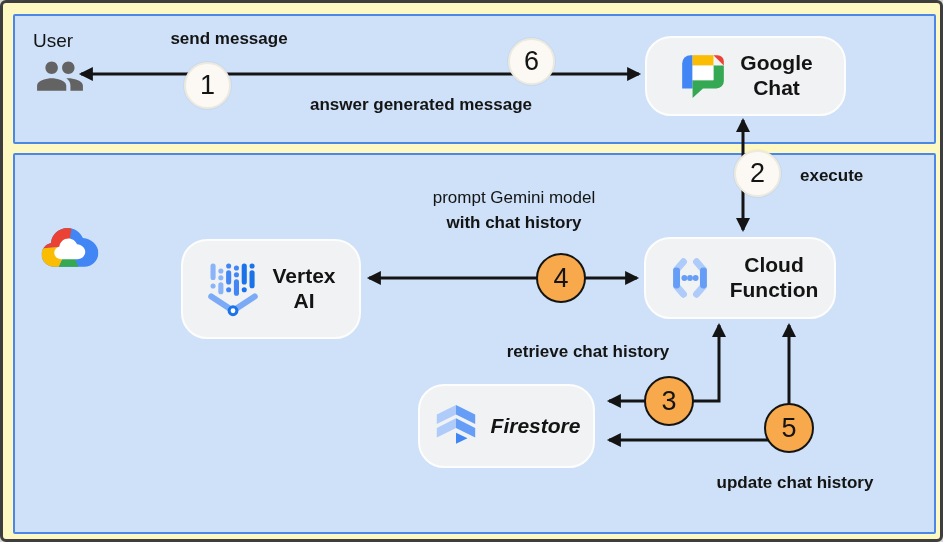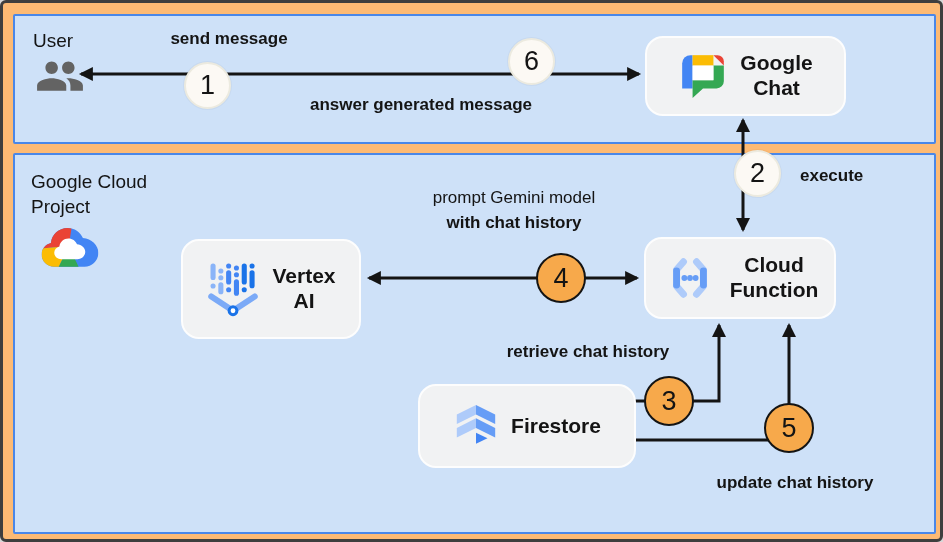--- a/index.html
+++ b/index.html
@@ -1,30 +1,30 @@
 <!DOCTYPE html>
 <html><head>
 <meta charset="utf-8">
 <style>
   html,body{margin:0;padding:0;background:#d8d8d8;}
   body{font-family:"Liberation Sans", sans-serif;color:#141414;}
   .stage{
     position:relative;width:943px;height:542px;box-sizing:border-box;
-    background:#fdba74;border:3px solid #3e3e3e;border-radius:6px;overflow:hidden;
+    background:#fef9c3;border:3px solid #3e3e3e;border-radius:6px;overflow:hidden;
   }
   .zone{
     position:absolute;box-sizing:border-box;
     background:#cee1f8;border:2px solid #4a87e8;border-radius:2px;
   }
   .zone-title{
     position:absolute;font-size:19px;font-weight:400;line-height:1.32;color:#141414;
   }
   .node{
     position:absolute;box-sizing:border-box;
-    background:#f1f2f3;border:2px solid #fdfdfd;border-radius:18px;
+    background:#f1f2f3;border:2px solid #fdfdfd;border-radius:26px;
     display:flex;align-items:center;justify-content:center;gap:12px;
     z-index:3;
   }
   .node-label{font-weight:700;font-size:21px;line-height:1.18;text-align:center;color:#141414;}
   .node-label .line{display:block;}
   .nicon{display:flex;align-items:center;justify-content:center;flex:0 0 auto;}
   .arrows{position:absolute;left:0;top:0;z-index:2;pointer-events:none;}
   .step{
     position:absolute;box-sizing:border-box;border-radius:50%;
     display:flex;align-items:center;justify-content:center;
@@ -41,24 +41,20 @@
 </style>
 </head>
 <body>
 
 <div class="stage">
 
   <div class="zone" style="left:10px;top:11px;width:923px;height:130px;"></div>
   <div class="zone" style="left:10px;top:150px;width:923px;height:381px;"></div>
 
   <div class="zone-title" style="left:30px;top:25px;">User</div>
-  <div class="zone-title" style="left:28px;top:166px;">
-    <span class="line" style="display:block;">Google Cloud</span>
-    <span class="line" style="display:block;">Project</span>
-  </div>
 
   <div class="abs" style="left:32px;top:48px;z-index:3;">
     <svg width="50" height="46" viewBox="0 0 24 22">
       <path fill="#636363" d="M16 11c1.66 0 2.99-1.34 2.99-3S17.66 5 16 5c-1.66 0-3 1.34-3 3s1.34 3 3 3zm-8 0c1.66 0 2.99-1.34 2.99-3S9.66 5 8 5C6.34 5 5 6.34 5 8s1.34 3 3 3zm0 2c-2.33 0-7 1.17-7 3.5V19h14v-2.5c0-2.33-4.67-3.5-7-3.5zm8 0c-.29 0-.62.02-.97.05 1.16.84 1.97 1.97 1.97 3.45V19h6v-2.5c0-2.33-4.67-3.5-7-3.5z"></path>
     </svg>
   </div>
 
   <div class="abs" style="left:36px;top:218px;z-index:3;">
     <svg width="62" height="50" viewBox="0 0 24 19">
       <defs>
@@ -160,21 +156,21 @@
           <circle cx="14.6" cy="12" r="1.35"></circle>
         </g>
       </svg>
     </span>
     <span class="node-label">
       <span class="line">Cloud</span>
       <span class="line">Function</span>
     </span>
   </div>
 
-  <div class="node" style="left:415px;top:381px;width:218px;height:84px;">
+  <div class="node" style="left:415px;top:381px;width:177px;height:84px;font-style:italic;">
     <span class="nicon">
       <svg width="46" height="50" viewBox="0 0 24 26">
         <polygon points="2,7 12,2 12,7 2,12" fill="#aecbfa"></polygon>
         <polygon points="12,2 22,7 22,12 12,7" fill="#669df6"></polygon>
         <polygon points="2,14 12,9 12,14 2,19" fill="#aecbfa"></polygon>
         <polygon points="12,9 22,14 22,19 12,14" fill="#669df6"></polygon>
         <polygon points="12,16.5 18,19.4 12,22.3" fill="#4285f4"></polygon>
       </svg>
     </span>
     <span class="node-label">

